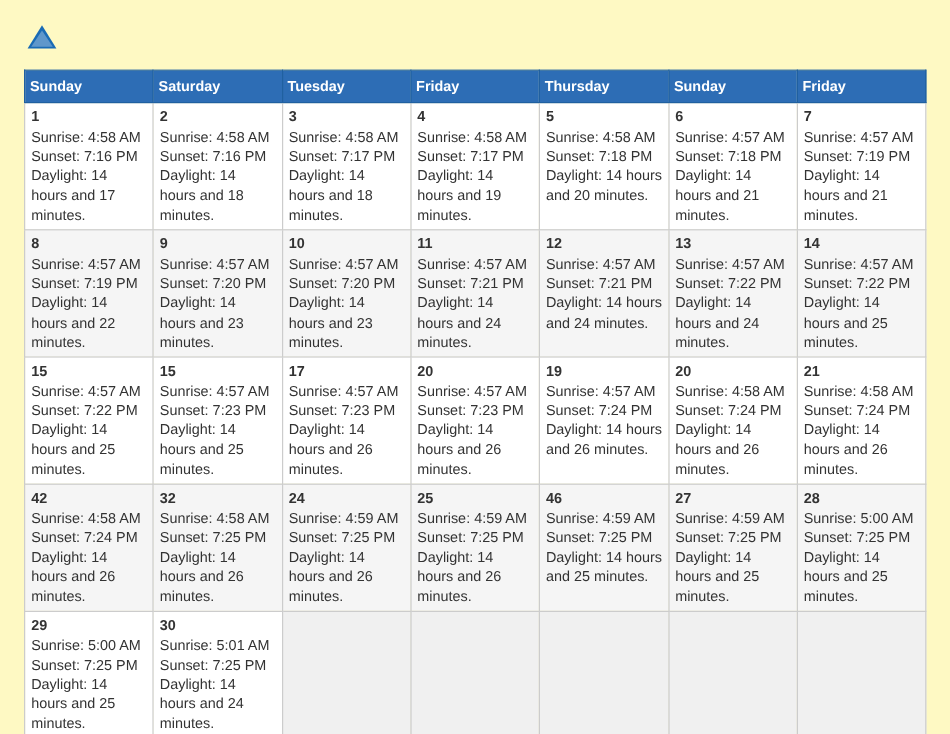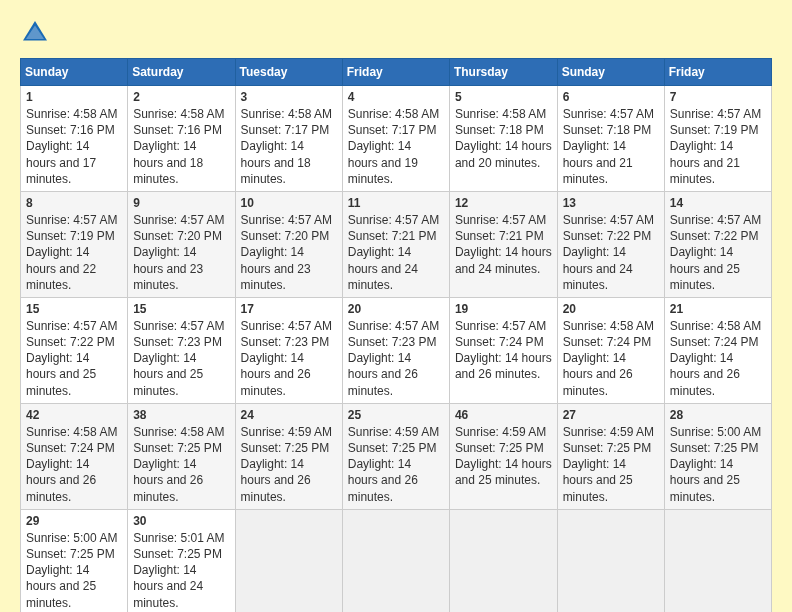--- a/index.html
+++ b/index.html
@@ -313,21 +313,21 @@
         <tr>
           <td>
         <span class="day-num">42</span>
         <div class="cell-text">
           Sunrise: 4:58 AM<br>
           Sunset: 7:24 PM<br>
           Daylight: 14 hours and 26 minutes.
         </div>
       </td>
           <td>
-        <span class="day-num">38</span>
+        <span class="day-num">32</span>
         <div class="cell-text">
           Sunrise: 4:58 AM<br>
           Sunset: 7:25 PM<br>
           Daylight: 14 hours and 26 minutes.
         </div>
       </td>
           <td>
         <span class="day-num">24</span>
         <div class="cell-text">
           Sunrise: 4:59 AM<br>

